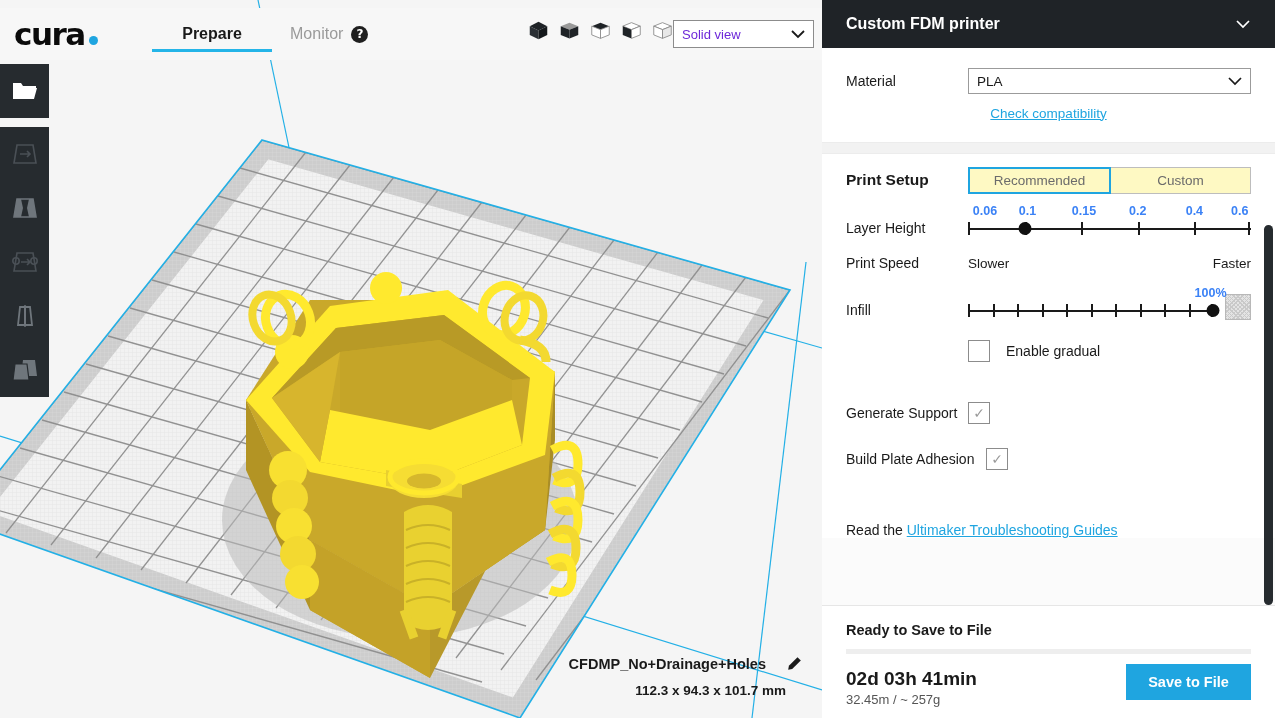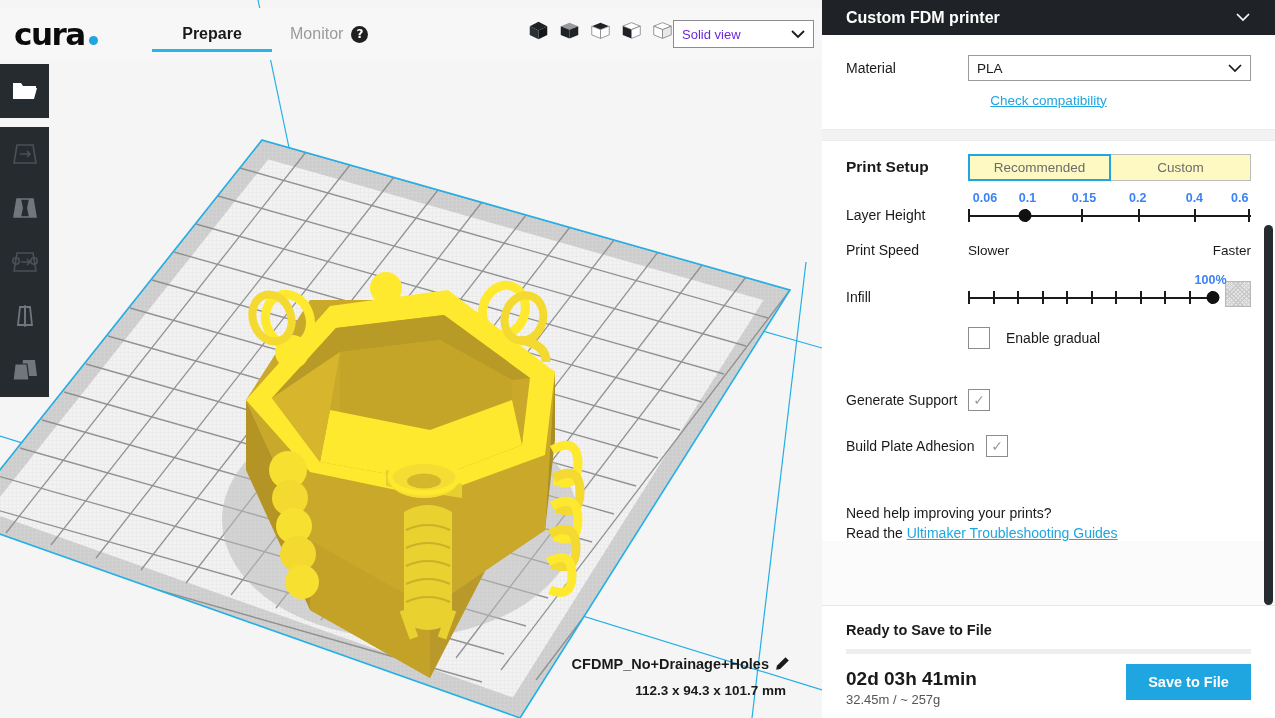--- a/index.html
+++ b/index.html
@@ -63,36 +63,36 @@
   }
   .tool-group-gap { height: 9px; background: transparent; }
   .tool-group { background: #262b2f; }
 
   
   .viewport {
     position: absolute; left: 0; top: 0; width: 822px; height: 718px;
     background: #f5f5f5; overflow: hidden; z-index: 10;
   }
   .model-label {
-    position: absolute; right: 32px; bottom: 46px; text-align: right;
+    position: absolute; right: 20px; bottom: 46px; text-align: right;
     font-size: 14.5px; font-weight: 700; color: #1a1a1a; z-index: 20;
-    display: flex; align-items: center; gap: 5px;
+    display: flex; align-items: center; gap: 20px;
   }
   .model-dims {
     position: absolute; right: 36px; bottom: 20px; text-align: right;
     font-size: 13.5px; font-weight: 700; color: #1a1a1a; z-index: 20;
   }
 
   
   .panel {
     position: absolute; left: 822px; top: 0; width: 453px; height: 718px;
     background: #fbfbfb; z-index: 40;
   }
   .panel-header {
-    height: 35px; background: #1f2327; display: flex; align-items: center;
+    height: 48px; background: #1f2327; display: flex; align-items: center;
     padding: 0 24px; cursor: pointer;
   }
   .panel-header .ttl { color: #fff; font-size: 16px; font-weight: 700; }
   .panel-header .chev { margin-left: auto; color: #fff; }
   .panel-body { background: #fff; }
   .row { display: flex; align-items: center; padding: 0 24px; }
   .row-label { width: 122px; font-size: 14px; color: #1a1a1a; flex-shrink: 0; }
   .select-box {
     flex: 1; height: 26px; border: 1px solid #9b9b9b; background: #fff;
     display: flex; align-items: center; padding: 0 8px; font-size: 13.5px;
@@ -511,21 +511,20 @@
       </div>
 
       <div class="row" style="height:46px;">
         <span class="row-label" style="width:140px;">Build Plate Adhesion</span>
         <div class="chk">
           <span class="mark">✓</span>
         </div>
       </div>
 
       <div style="padding:36px 24px 0 24px;">
-        <div style="font-size:14px;color:#1a1a1a;">Need help improving your prints?</div>
         <div style="font-size:14px;color:#1a1a1a;margin-top:4px;">
           <span>Read the </span><span class="link" style="font-size:14px;">Ultimaker Troubleshooting Guides</span>
         </div>
       </div>
     </div>
 
     <div class="footer">
       <div class="footer-inner">
         <div class="ready">Ready to Save to File</div>
         <div class="progress"></div>

